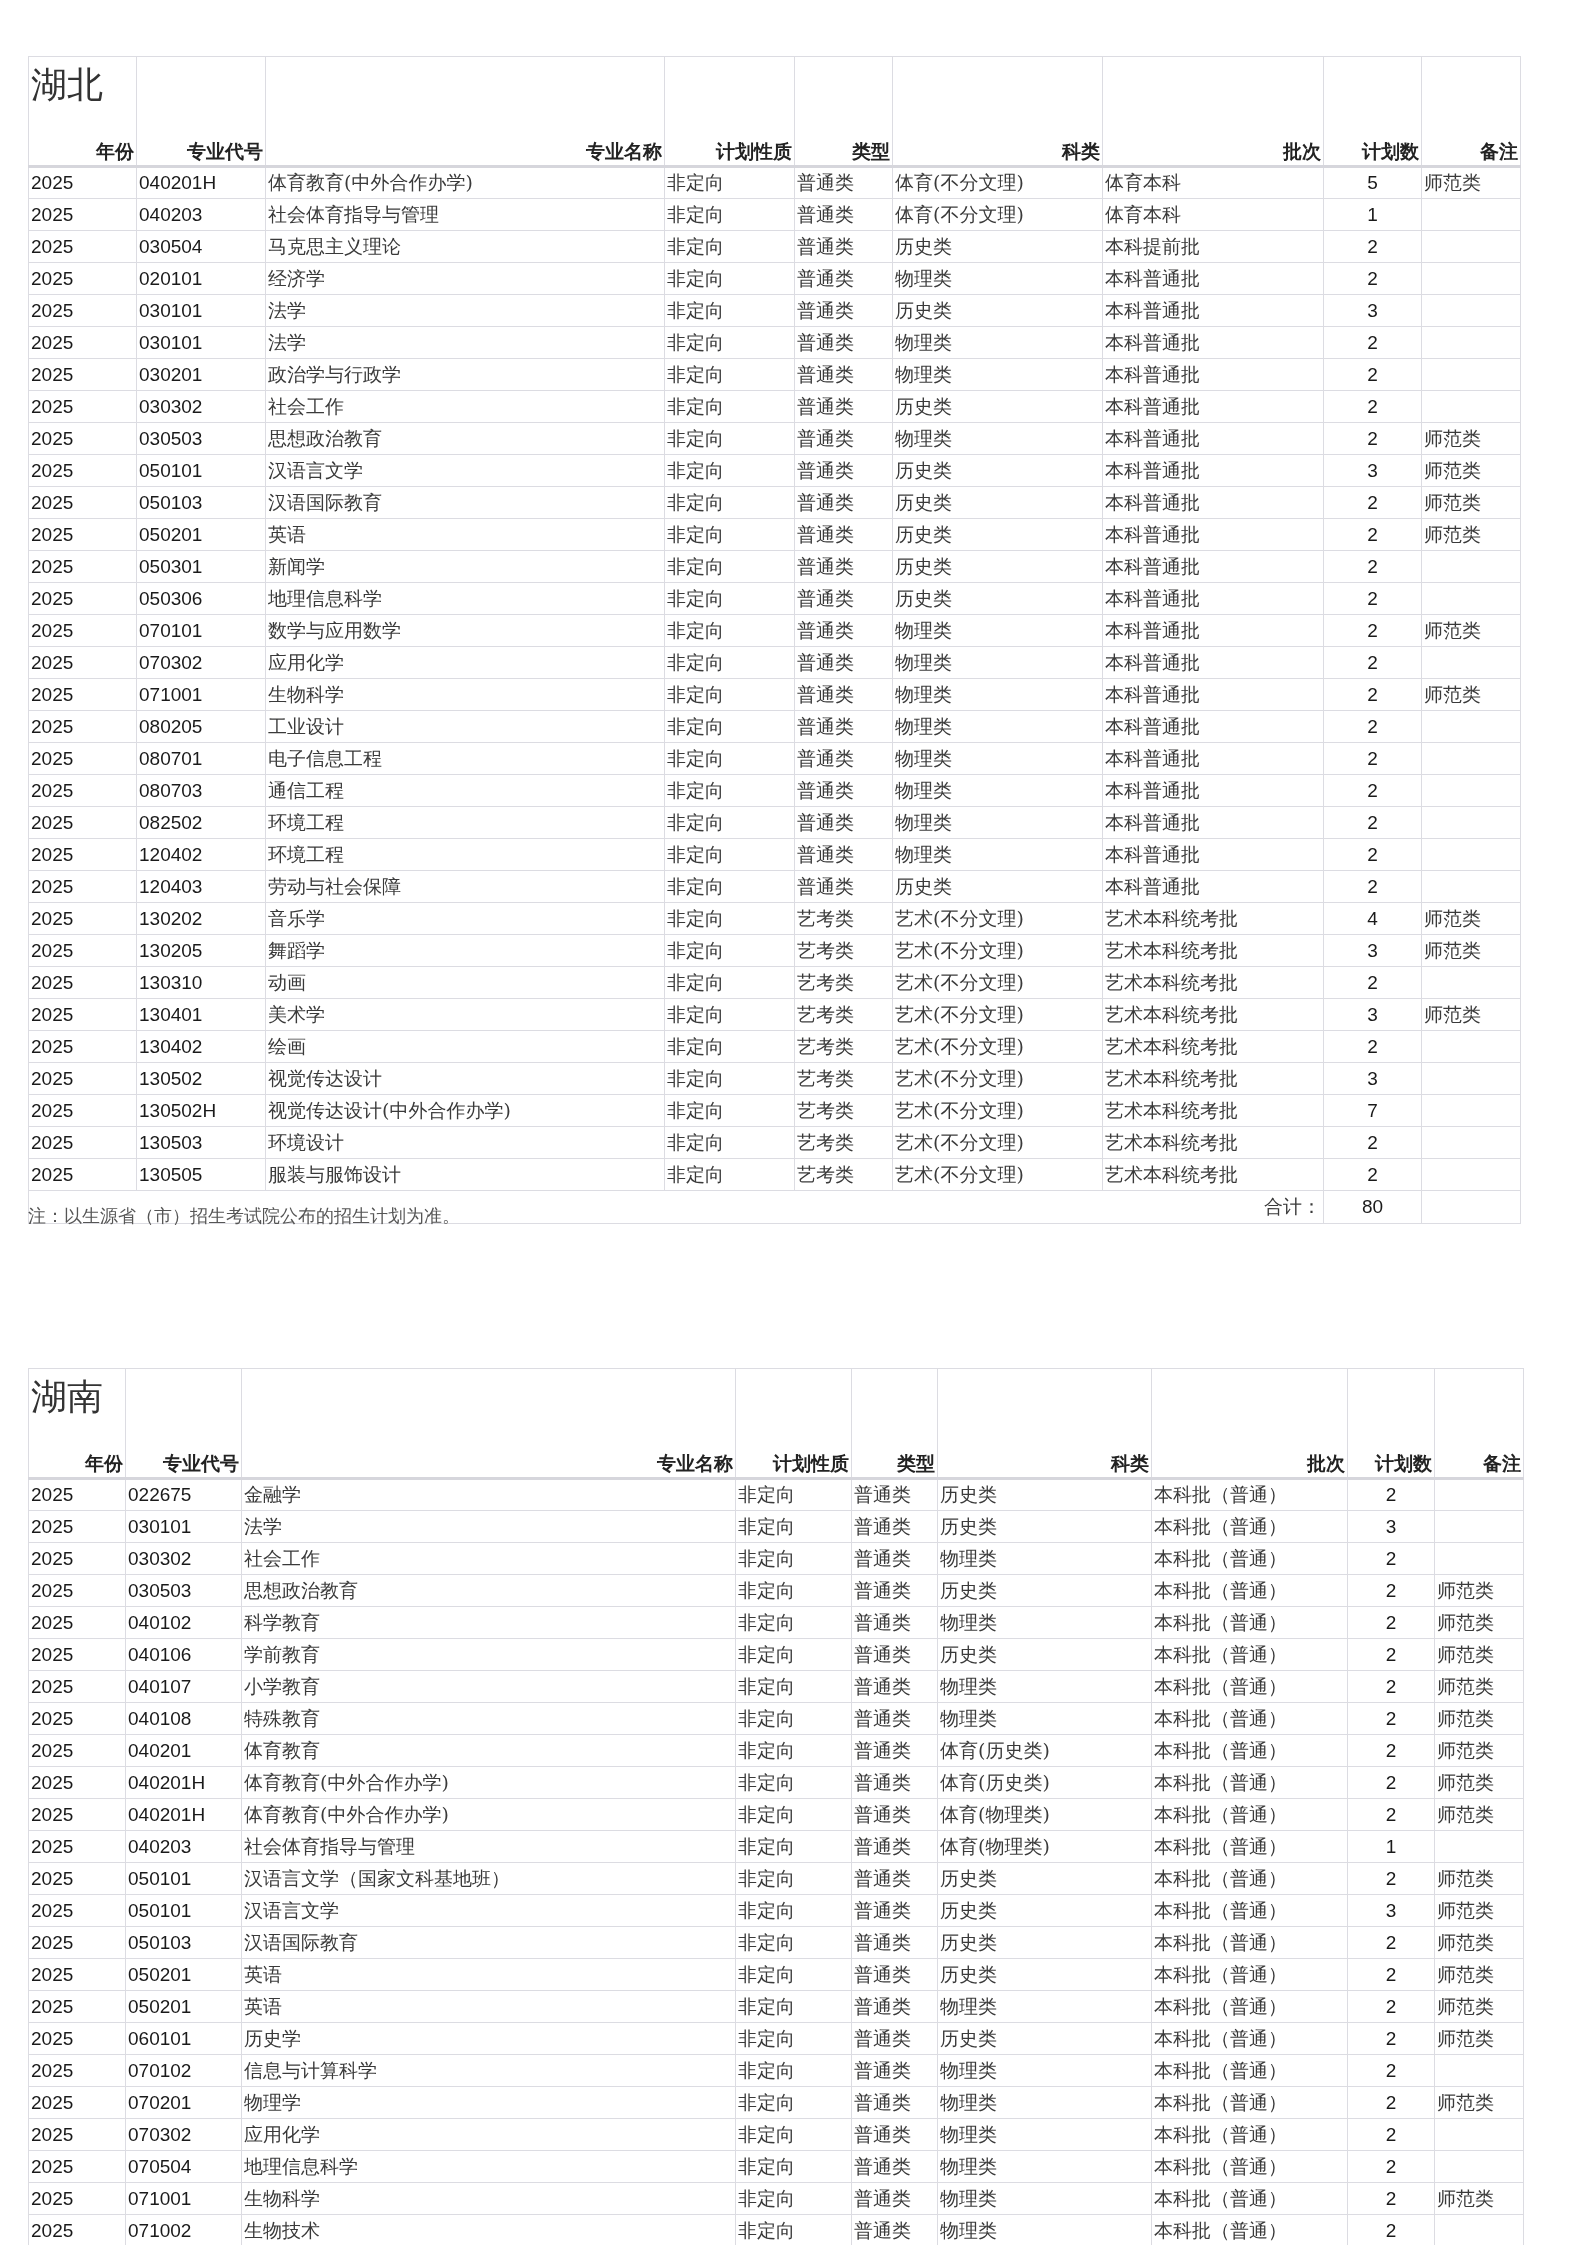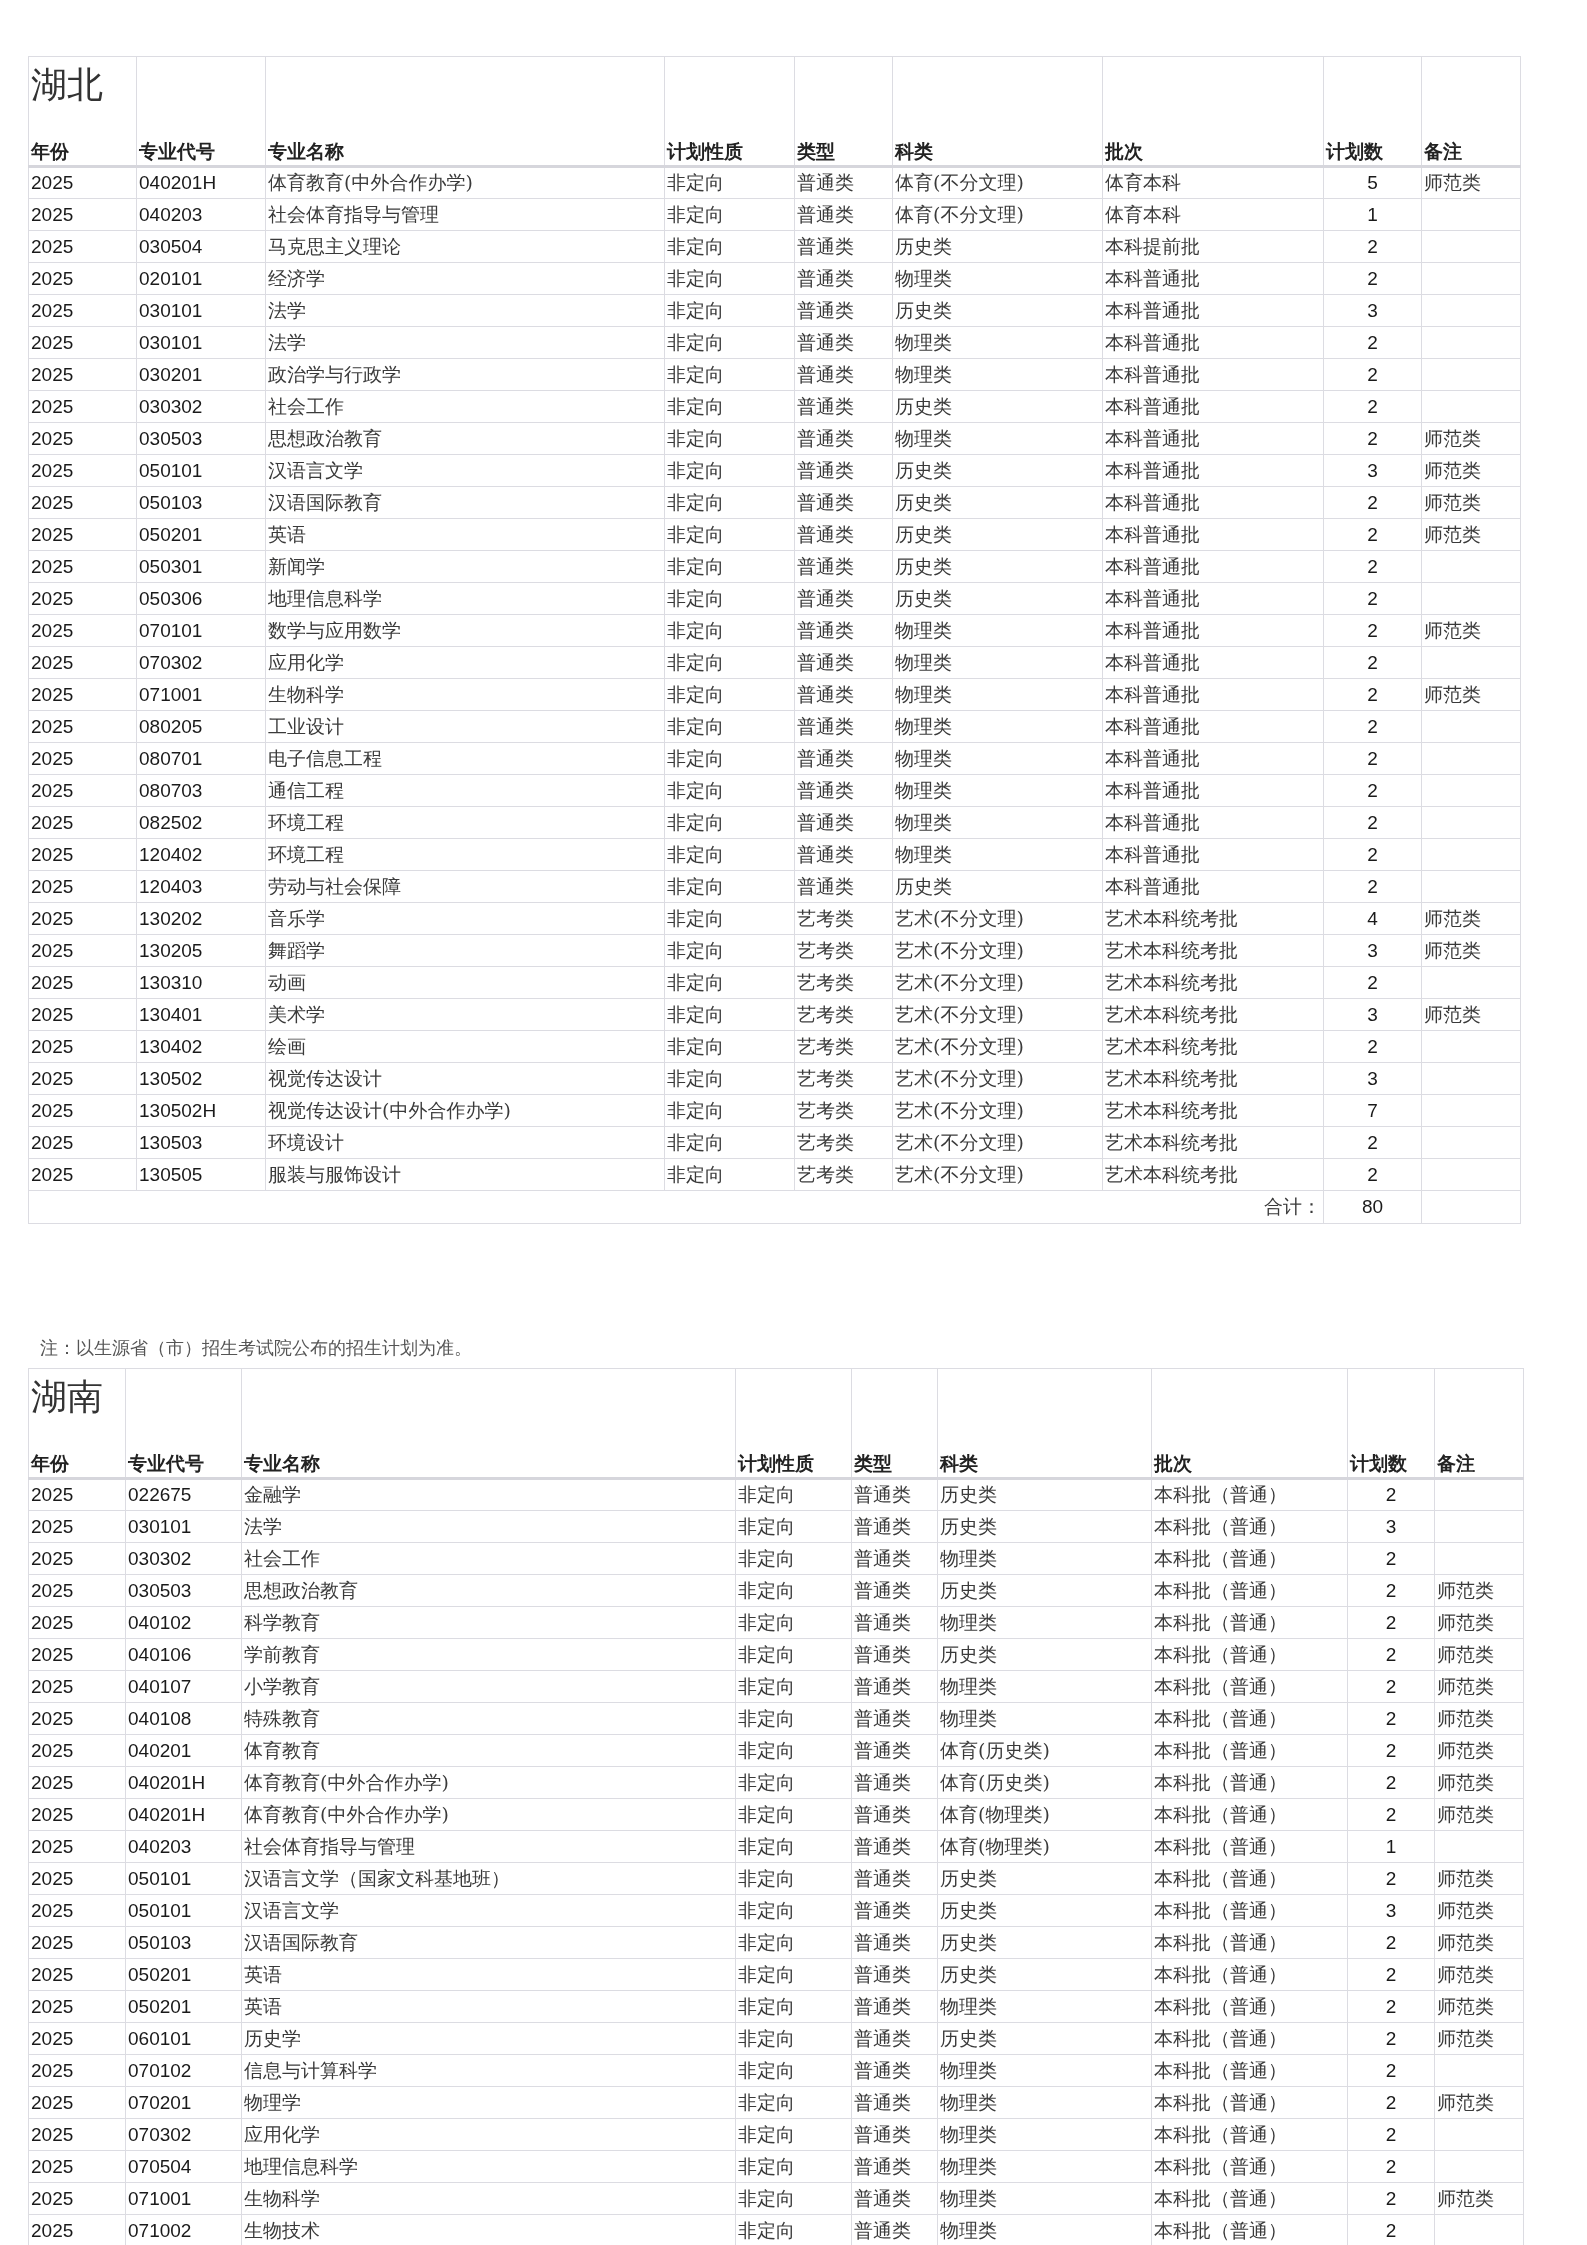--- a/index.html
+++ b/index.html
@@ -1,19 +1,19 @@
 <!DOCTYPE html>
 <html><head>
 <meta charset="utf-8">
 <style>
   html, body { margin: 0; padding: 0; background: #ffffff; }
   body { width: 1587px; height: 2245px; position: relative; overflow: hidden; color: #222; }
   .tbl { position: absolute; left: 28px; border-collapse: collapse; table-layout: fixed; }
   .tbl td, .tbl th { border: 1px solid #dcdce2; padding: 0 2px; height: 32px; box-sizing: border-box; white-space: nowrap; overflow: hidden; }
-  .tbl thead th { height: 110px; vertical-align: bottom; font-family: "DejaVu Serif", "Liberation Serif", serif; font-weight: bold; font-size: 19px; color: #222; text-align: left; border-bottom: 3px solid #d6d6dc; }
+  .tbl thead th { height: 110px; vertical-align: bottom; font-family: "DejaVu Serif", "Liberation Serif", serif; font-weight: bold; font-size: 19px; color: #222; text-align: right; border-bottom: 3px solid #d6d6dc; }
   .tbl thead th.title-cell { position: relative; }
   .prov-title { position: absolute; left: 2px; top: 4px; font-family: "DejaVu Serif", "Liberation Serif", serif; font-weight: normal; font-size: 36px; color: #333; }
   .hdr-label { display: block; }
   .num { font-family: "Liberation Sans", sans-serif; font-size: 19px; color: #1a1a1a; }
   .cn { font-family: "DejaVu Serif", "Liberation Serif", serif; font-size: 19px; color: #3a3a3a; }
   .center { text-align: center; }
   .right { text-align: right; padding-right: 8px; margin-top: 20px; }
   .total-row td { height: 33px; }
   .note { position: absolute; left: 28px; font-family: "DejaVu Serif", "Liberation Serif", serif; font-size: 18px; color: #555; }
 </style>
@@ -404,21 +404,21 @@
     </tbody>
   <tfoot>
     <tr class="total-row">
       <td colspan="7" class="cn right">合计：</td>
       <td class="num center">80</td>
       <td></td>
     </tr>
   </tfoot>
 </table>
 
-<div class="note" style="top:1336px;margin-left:12px;">注：以生源省（市）招生考试院公布的招生计划为准。</div>
+<div class="note" style="top:1204px;">注：以生源省（市）招生考试院公布的招生计划为准。</div>
 
 <table class="tbl" id="tbl-hunan" style="top:1368px; width:1495px;">
   <colgroup>
     <col style="width:97px">
       <col style="width:116px">
       <col style="width:494px">
       <col style="width:116px">
       <col style="width:86px">
       <col style="width:214px">
       <col style="width:196px">

